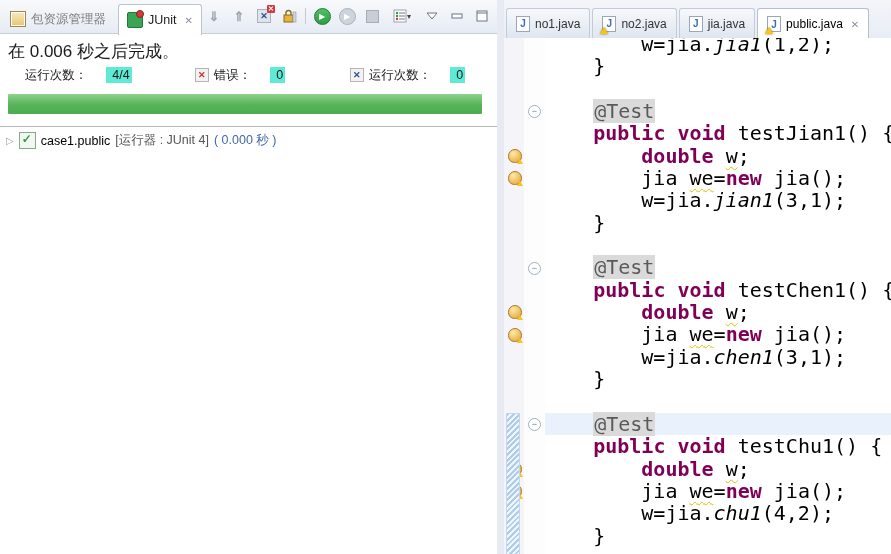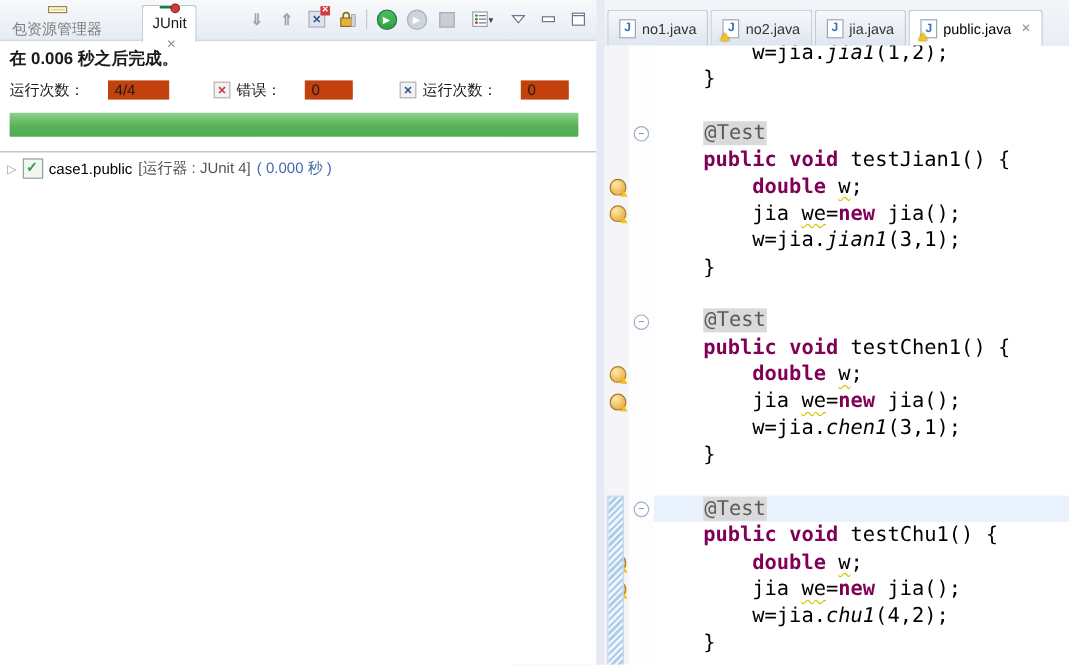--- a/index.html
+++ b/index.html
@@ -3,21 +3,21 @@
 <meta charset="utf-8">
 <style>
   html,body{margin:0;padding:0;}
   body{width:891px;height:554px;position:relative;overflow:hidden;background:#eef1f8;
        font-family:"Liberation Sans",sans-serif;-webkit-font-smoothing:antialiased;}
   
   .left-panel{position:absolute;left:0;top:0;width:497px;height:554px;background:#fff;}
   .view-tabbar{position:absolute;left:0;top:0;width:497px;height:33px;
      background:linear-gradient(#f8f9fb,#e6ebf4);border-bottom:1px solid #c6cdd8;}
   .vtab{position:absolute;top:5px;height:28px;display:flex;align-items:center;gap:5px;
-     font-size:12.5px;padding:0 8px;flex-direction:column;}
+     font-size:12.5px;padding:0 8px;}
   .vtab.inactive{left:2px;color:#7d7d7d;}
   .vtab.active{left:118px;background:#fff;border:1px solid #bac4d3;border-bottom:none;
      border-radius:3px 3px 0 0;color:#1a1a1a;top:4px;height:30px;}
   .pkg-icon{width:14px;height:14px;display:inline-block;
      background:linear-gradient(#f5e9c8,#e7c56a);border:1px solid #a08648;
      box-shadow:inset 0 0 0 1px #fff;}
   .junit-icon{width:14px;height:14px;display:inline-block;position:relative;
      background:#3aa655;border:1px solid #1d7a38;border-radius:2px;}
   .junit-icon:after{content:"";position:absolute;right:-2px;top:-3px;width:6px;height:6px;
      background:#d23b3b;border-radius:50%;border:1px solid #8d1f1f;}
@@ -26,24 +26,24 @@
   .tbi{width:18px;height:18px;display:inline-flex;align-items:center;justify-content:center;}
   .tbsep{width:1px;height:16px;background:#c4cad4;}
   .sq-ico{width:12px;height:12px;background:#dfe3ea;border:1px solid #aab1bd;position:relative;font-size:9px;
      display:inline-flex;align-items:center;justify-content:center;font-weight:bold;}
   .badge{position:absolute;top:-5px;right:-5px;width:8px;height:8px;background:#d23b3b;color:#fff;
      font-size:7px;line-height:8px;text-align:center;border-radius:1px;font-weight:bold;}
   .circ{width:15px;height:15px;border-radius:50%;display:inline-flex;align-items:center;justify-content:center;
      color:#fff;font-size:8px;}
   .gray{color:#9aa2af;font-weight:bold;font-size:13px;}
   
-  .run-status{position:absolute;left:8px;top:40px;font-size:14px;color:#1a1a1a;font-weight:bold;}
-  .counters{position:absolute;left:8px;top:64px;width:474px;height:22px;display:flex;align-items:center;font-size:12.5px;color:#1a1a1a;}
+  .run-status{position:absolute;left:8px;top:40px;font-size:17px;color:#1a1a1a;}
+  .counters{position:absolute;left:8px;top:64px;width:474px;height:22px;display:flex;align-items:center;font-size:12.5px;color:#1a1a1a;justify-content:center;}
   .cgroup{display:flex;align-items:center;gap:5px;}
-  .cval{background:#c2410c;padding:1px 28px 1px 6px;margin-left:14px;}
+  .cval{background:#5eead4;padding:1px 2px 1px 6px;margin-left:14px;}
   .cico{width:12px;height:12px;border:1px solid #b5b5b5;background:#f2f2f2;display:inline-flex;
      align-items:center;justify-content:center;font-size:9px;font-weight:bold;}
   .cico.err{color:#c43434;}
   .cico.fail{color:#2d4f8f;}
   .progress{position:absolute;left:8px;top:94px;width:474px;height:20px;
      background:linear-gradient(#8ed28e,#57b357 55%,#4fab4f);border-radius:1px;}
   .tree-sep{position:absolute;left:0;top:126px;width:497px;border-top:1px solid #b9b9b9;}
   .tree-row{position:absolute;left:6px;top:132px;display:flex;align-items:center;gap:5px;font-size:12.5px;}
   .expander{color:#9aa2af;font-size:10px;}
   .suite-icon{width:15px;height:15px;position:relative;background:#f2f7f2;border:1px solid #8aa98a;
@@ -77,21 +77,21 @@
   .warnov{position:absolute;left:-3px;bottom:-3px;width:0;height:0;
      border-left:4px solid transparent;border-right:4px solid transparent;border-bottom:7px solid #f5c518;
      filter:drop-shadow(0 0 1px #8a6d00);}
   .editor-body{position:absolute;left:0;top:38px;width:387px;height:516px;background:#fff;overflow:hidden;}
   .annot-ruler{position:absolute;left:0;top:0;width:20px;height:100%;background:#f5f5f9;}
   .fold-ruler{position:absolute;left:20px;top:0;width:21px;height:100%;background:#fdfdfd;}
   .range-indicator{position:absolute;left:2px;width:12px;
      background:repeating-linear-gradient(135deg,#aecdea 0 2px,#eef5fc 2px 4px);
      border:1px solid #c3d8ec;}
   .code-lines{position:absolute;left:41px;top:-5px;right:0;font-family:"DejaVu Sans Mono",monospace;
-     font-size:17px;white-space:pre;color:#000;}
+     font-size:20px;white-space:pre;color:#000;}
   .code-line{height:22.35px;line-height:22.35px;}
   .code-line.hl{background:#e8f1fc;}
   .seg-k{color:#7f0055;font-weight:bold;}
   .seg-p{color:#000;}
   .seg-i{color:#000;font-style:italic;}
   .seg-w{color:#000;text-decoration:underline wavy #d4c400 1px;text-underline-offset:3px;}
   .seg-a{color:#5a5a5a;background:#dadada;padding:0 1px;}
   .bulb{position:absolute;left:4px;width:12px;height:12px;border-radius:50% 50% 45% 45%;
      background:radial-gradient(circle at 35% 30%,#ffe9a8,#eab24a 75%);border:1px solid #a87b2a;}
   .bulb:after{content:"";position:absolute;right:-2px;bottom:-2px;width:0;height:0;

